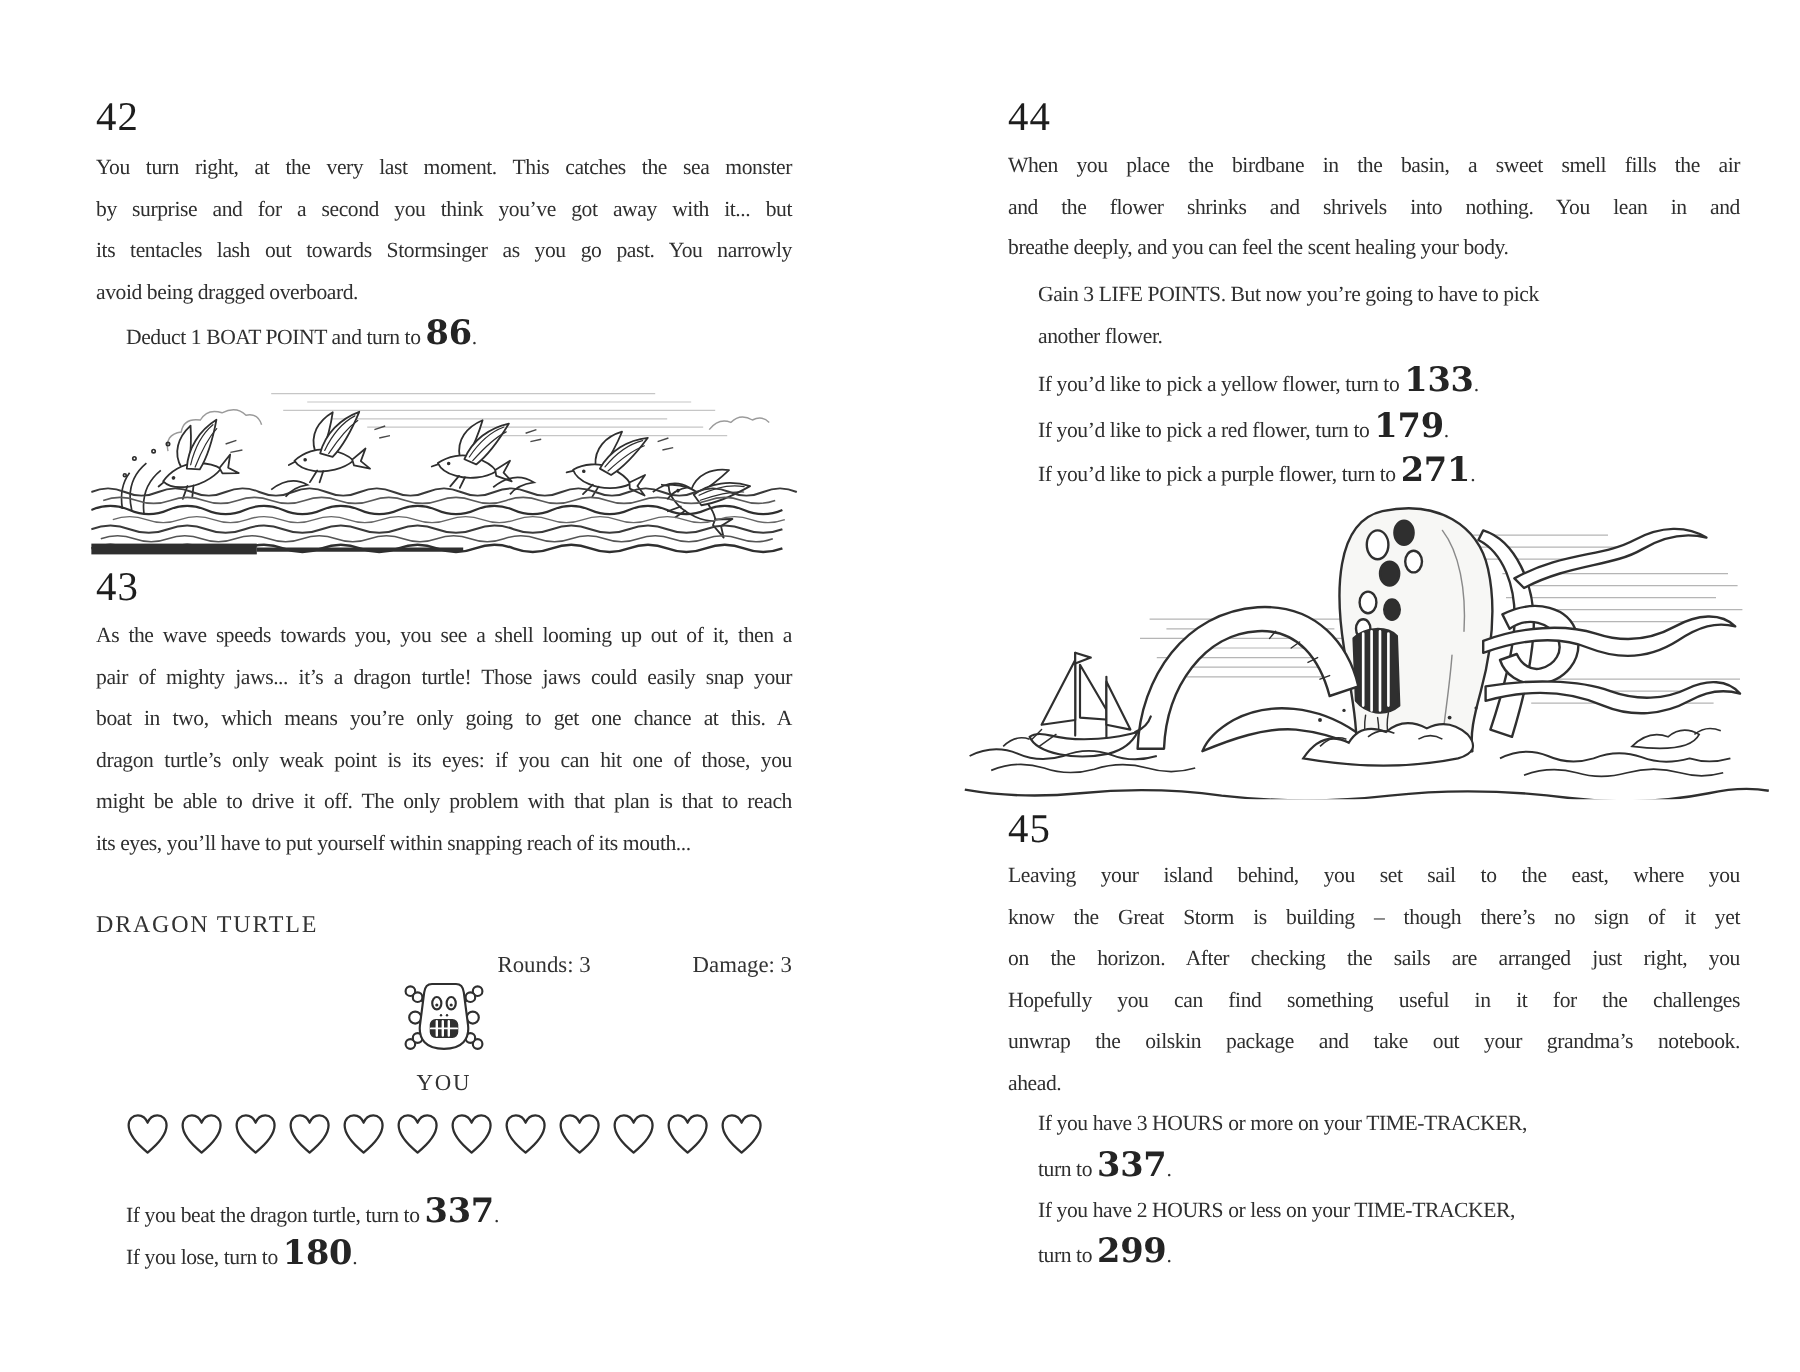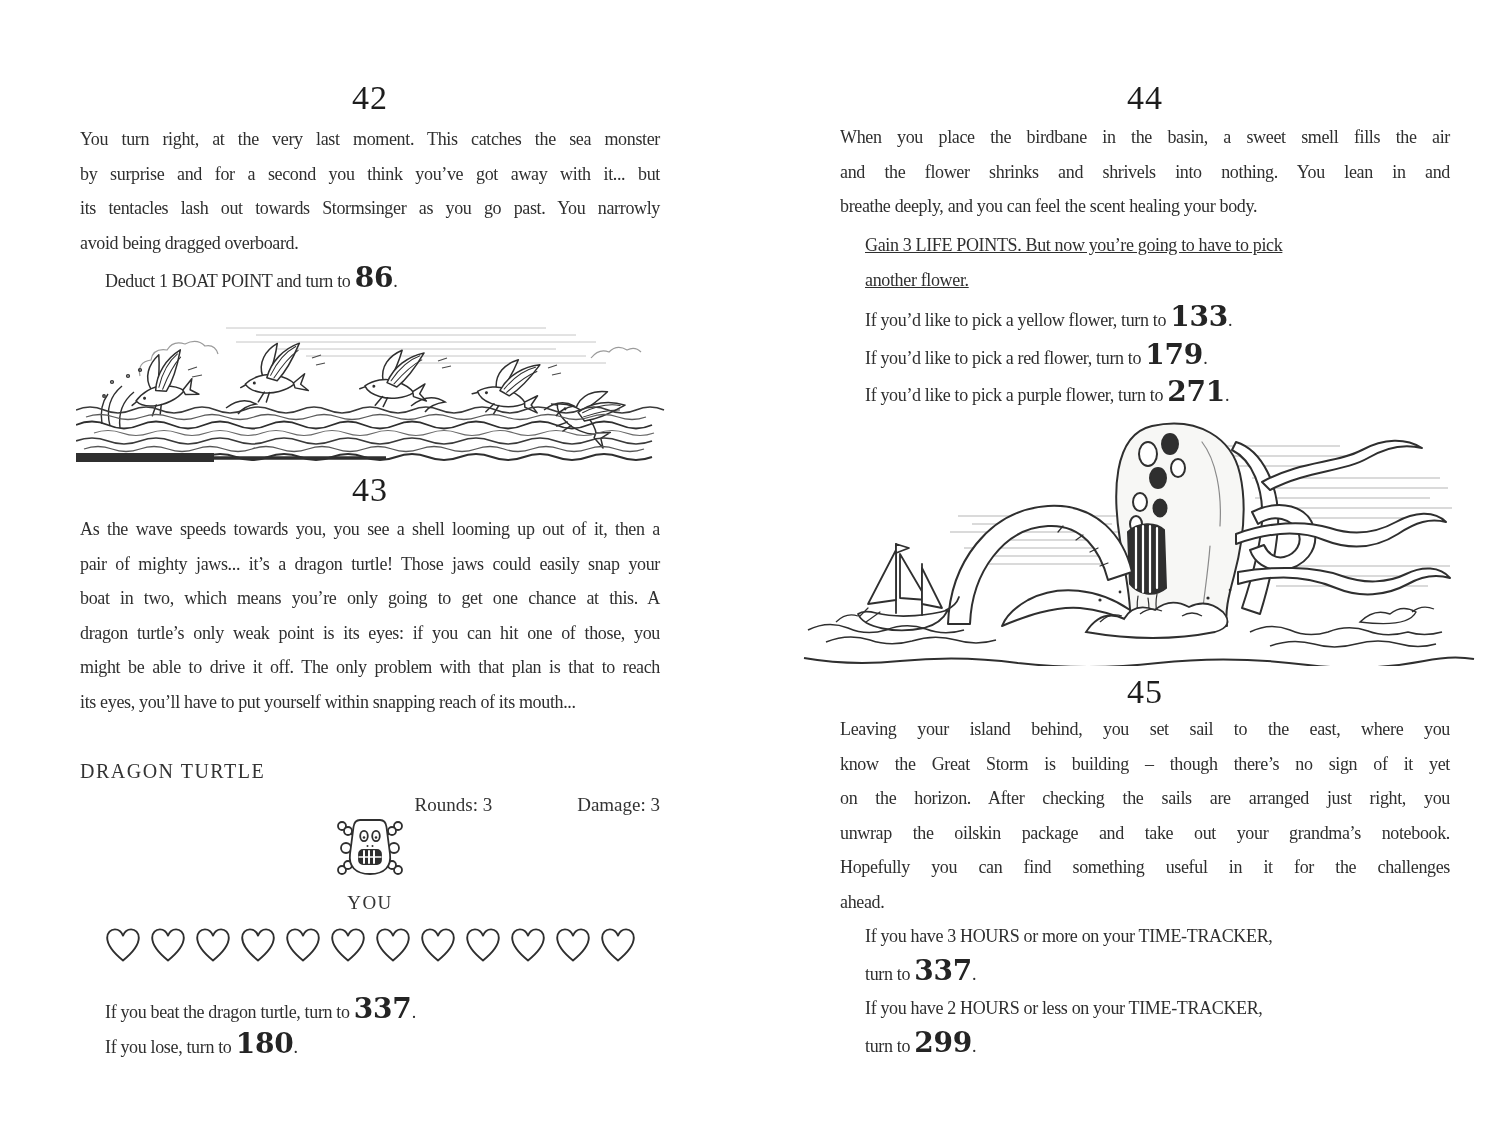--- a/index.html
+++ b/index.html
@@ -12,27 +12,27 @@
     width:1500px;height:1143px;position:relative;overflow:hidden;
     background:var(--paper);
     font-family:"Liberation Serif", serif;
     color:var(--ink);
   }
   .col{position:absolute;top:0;height:1143px;}
   .col-left{left:80px;width:580px;}
   .col-right{left:840px;width:610px;}
   .blk{position:absolute;left:0;width:100%;}
   .heading-num{
-    font-size:34px;line-height:38px;text-align:center;color:#1d1d1d;
+    font-size:34px;line-height:38px;color:#1d1d1d;
     letter-spacing:1px;font-weight:400;
   }
   .bodytext{font-size:18px;line-height:34.5px;letter-spacing:-0.35px;}
   .tline{white-space:nowrap;text-align:justify;text-align-last:justify;}
   .tline-last{text-align-last:left;}
-  .ragged .tline{text-align:left;text-align-last:left;text-decoration:underline;}
+  .ragged .tline{text-align:left;text-align-last:left;}
   .indent{padding-left:25px;}
   .choice-line{white-space:nowrap;font-size:18px;line-height:34.5px;letter-spacing:-0.35px;}
   .turnto{
     font-family:"DejaVu Serif", serif;font-weight:700;font-size:28px;
     letter-spacing:-0.2px;color:#242424;
   }
   .battle-title{font-size:20px;line-height:26px;text-align:left;letter-spacing:1.5px;color:#333;}
   .battle-stats{display:flex;justify-content:flex-end;gap:85px;font-size:19px;line-height:26px;color:#333;}
   .you-label{font-size:19px;line-height:26px;text-align:center;letter-spacing:1.5px;color:#333;}
   .centered{display:flex;justify-content:center;}
@@ -354,22 +354,22 @@
       </g>
     </svg>
   </div>
 
   <div class="blk heading-num" style="top:673px">45</div>
 
   <div class="blk bodytext" style="top:712px">
       <div class="tline">Leaving your island behind, you set sail to the east, where you</div>
       <div class="tline">know the Great Storm is building – though there’s no sign of it yet</div>
       <div class="tline">on the horizon. After checking the sails are arranged just right, you</div>
+      <div class="tline">Hopefully you can find something useful in it for the challenges</div>
       <div class="tline">unwrap the oilskin package and take out your grandma’s notebook.</div>
-      <div class="tline">Hopefully you can find something useful in it for the challenges</div>
       <div class="tline tline-last">ahead.</div>
     </div>
 
   <div class="blk" style="top:919px">
     <div>
       <div class="choice-line indent">If you have 3 HOURS or more on your TIME-TRACKER,</div>
       <div class="choice-line indent">
         <span>turn to </span><span class="turnto">337</span><span>.</span>
       </div>
     </div>

